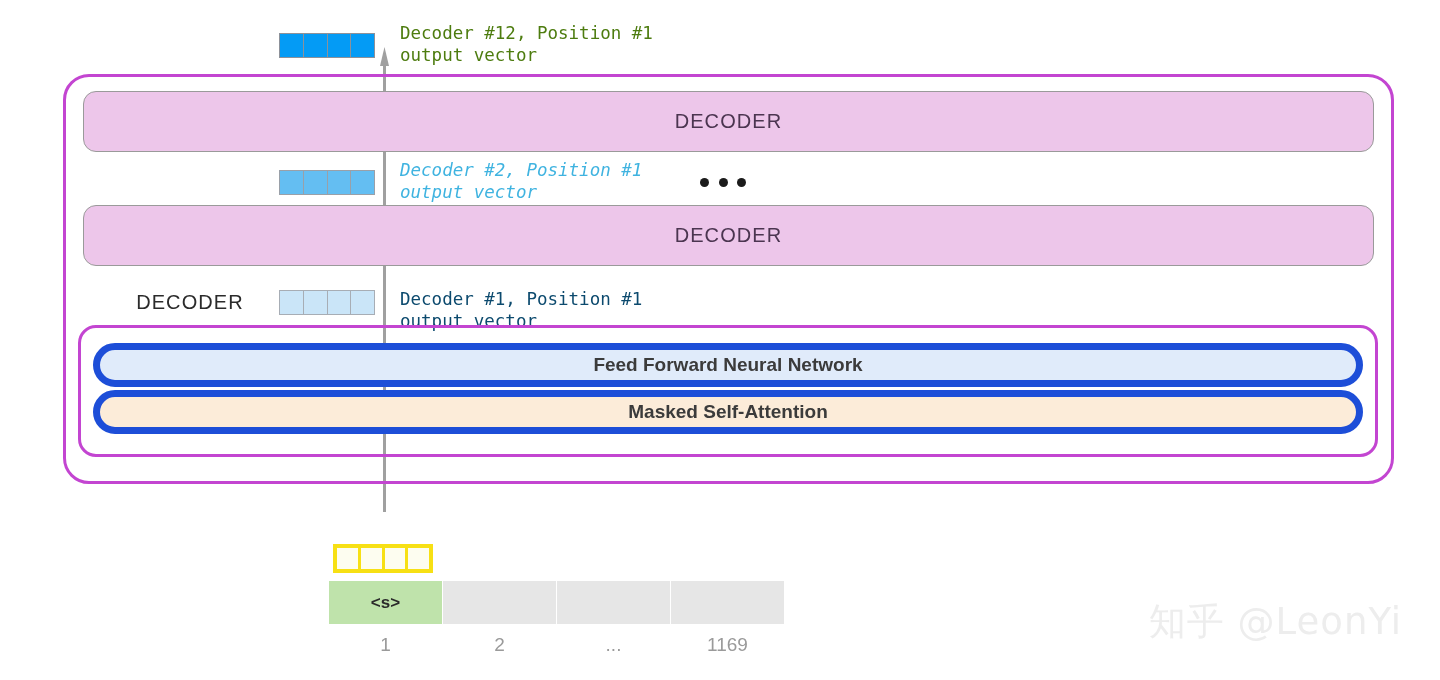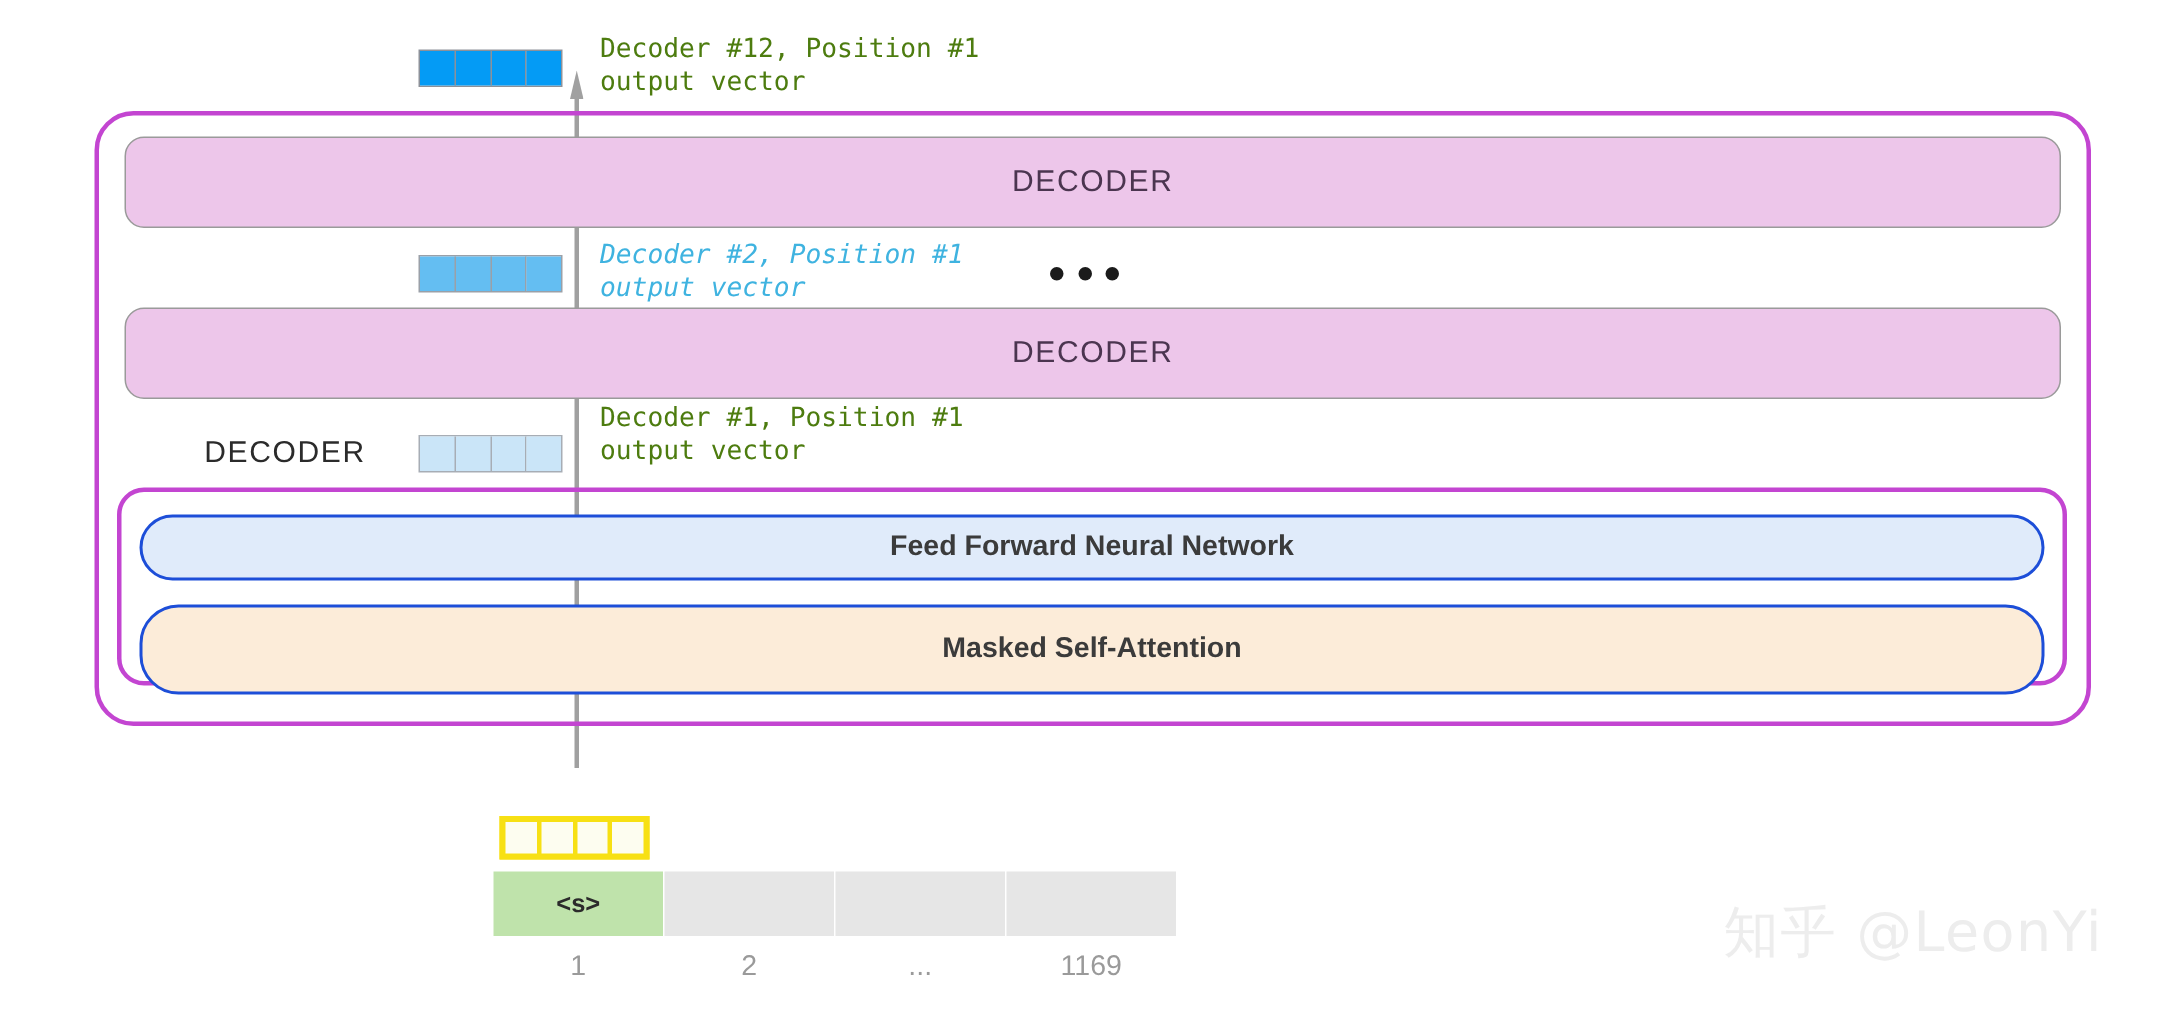--- a/index.html
+++ b/index.html
@@ -68,21 +68,21 @@
   .caption {
     position: absolute;
     font-family: "DejaVu Sans Mono", monospace;
     font-size: 17.5px;
     line-height: 22px;
     white-space: pre;
     letter-spacing: 0px;
   }
   #cap-top   { left: 400px; top: 22px;  color: #4d7c0f; }
   #cap-mid   { left: 400px; top: 159px; color: #3fb3e0; font-style: italic; }
-  #cap-bot   { left: 400px; top: 268px; color: #4d7c0f; }
+  #cap-bot   { left: 400px; top: 288px; color: #0c4a6e; }
 
   
   #stack-dots {
     position: absolute;
     left: 700px;
     top: 171px;
     width: 46px;
     height: 22px;
     display: flex;
     align-items: center;
@@ -157,35 +157,35 @@
     height: 132px;
     border: 3.5px solid #c345d1;
     border-radius: 18px;
     box-sizing: border-box;
     background: transparent;
   }
 
   .sublayer {
     position: absolute;
     box-sizing: border-box;
-    border: 2px solid #1d4ed8;
+    border: 7px solid #1d4ed8;
     border-radius: 26px;
     display: flex;
     align-items: center;
     justify-content: center;
     font-size: 19px;
     font-weight: bold;
     color: #3b3b3b;
   }
   #layer-ffn {
     left: 93px; top: 343px; width: 1270px; height: 44px;
     background: #e0ebfa;
   }
   #layer-attn {
-    left: 93px; top: 403px; width: 1270px; height: 60px;
+    left: 93px; top: 390px; width: 1270px; height: 44px;
     background: #fcecd9;
   }
 
   
   #token-row {
     position: absolute;
     left: 329px;
     top: 581px;
     display: flex;
     gap: 1px;

